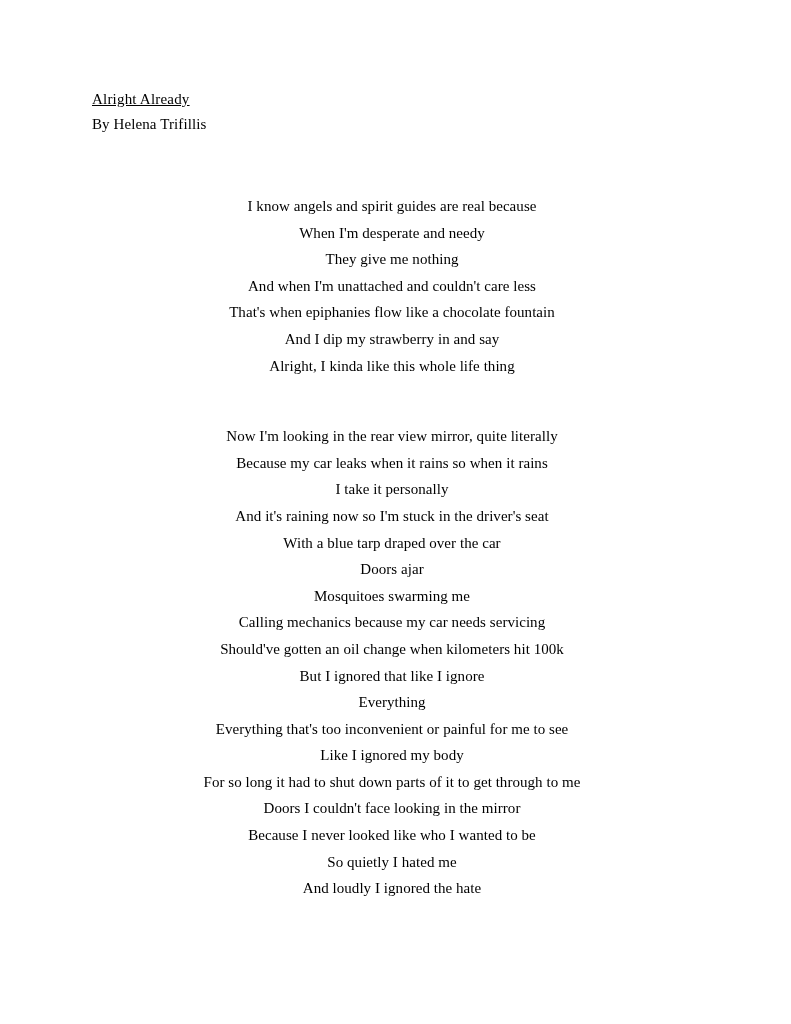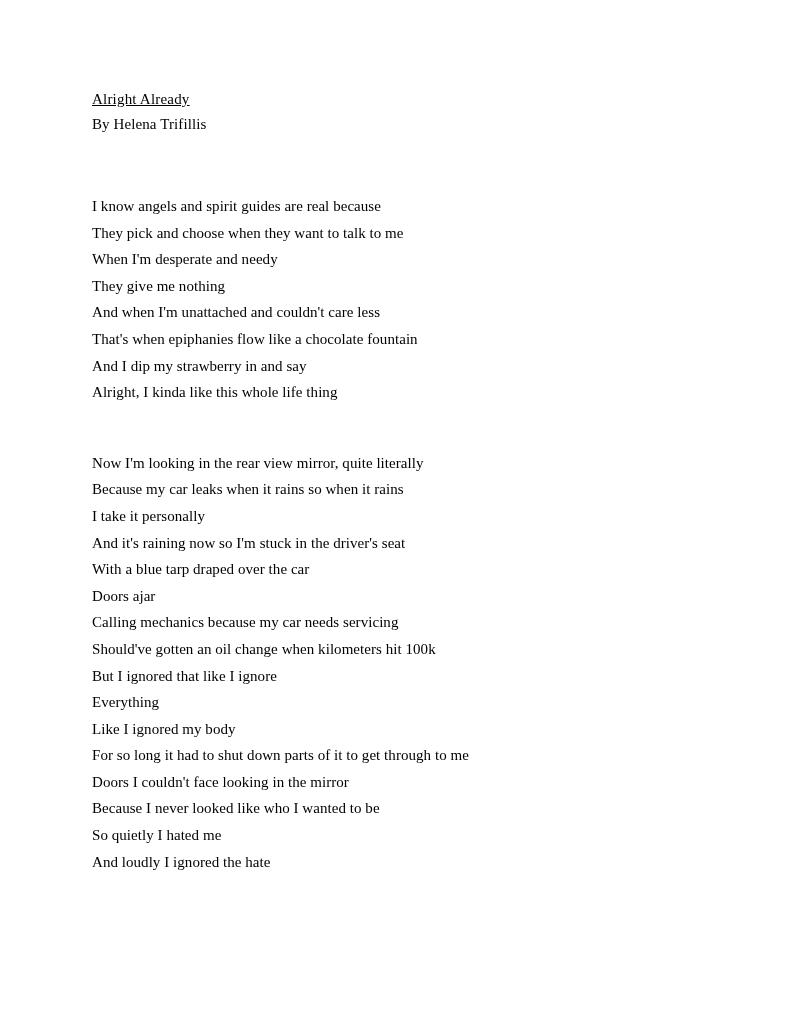--- a/index.html
+++ b/index.html
@@ -36,20 +36,21 @@
     font-weight: normal;
   }
   .doc-byline {
     font-size: 15px;
     line-height: 22px;
     margin: 3px 0 0 0;
     letter-spacing: 0.1px;
   }
   .stanza {
     margin: 0;
+    text-align: center;
   }
   .stanza-gap-1 { margin-top: 58px; }
   .stanza-gap-2 { margin-top: 44px; }
   .line {
     font-size: 15px;
     line-height: 26.6px;
     white-space: pre-wrap;
     letter-spacing: 0.05px;
   }
 </style>
@@ -57,40 +58,41 @@
 <body>
 
 <div class="page">
   <div class="content">
 
     <div class="doc-title">Alright Already</div>
     <div class="doc-byline">By Helena Trifillis</div>
 
     <div class="stanza stanza-gap-1">
       <div class="line">I know angels and spirit guides are real because</div>
-      <div class="line">They pick and choose when they want to talk to me</div>
       <div class="line">When I'm desperate and needy</div>
       <div class="line">They give me nothing</div>
       <div class="line">And when I'm unattached and couldn't care less</div>
       <div class="line">That's when epiphanies flow like a chocolate fountain</div>
       <div class="line">And I dip my strawberry in and say</div>
       <div class="line">Alright, I kinda like this whole life thing</div>
     </div>
 
     <div class="stanza stanza-gap-2">
       <div class="line">Now I'm looking in the rear view mirror, quite literally</div>
       <div class="line">Because my car leaks when it rains so when it rains</div>
       <div class="line">I take it personally</div>
       <div class="line">And it's raining now so I'm stuck in the driver's seat</div>
       <div class="line">With a blue tarp draped over the car</div>
       <div class="line">Doors ajar</div>
+      <div class="line">Mosquitoes swarming me</div>
       <div class="line">Calling mechanics because my car needs servicing</div>
       <div class="line">Should've gotten an oil change when kilometers hit 100k</div>
       <div class="line">But I ignored that like I ignore</div>
       <div class="line">Everything</div>
+      <div class="line">Everything that's too inconvenient or painful for me to see</div>
       <div class="line">Like I ignored my body</div>
       <div class="line">For so long it had to shut down parts of it to get through to me</div>
       <div class="line">Doors I couldn't face looking in the mirror</div>
       <div class="line">Because I never looked like who I wanted to be</div>
       <div class="line">So quietly I hated me</div>
       <div class="line">And loudly I ignored the hate</div>
     </div>
 
   </div>
 </div>

